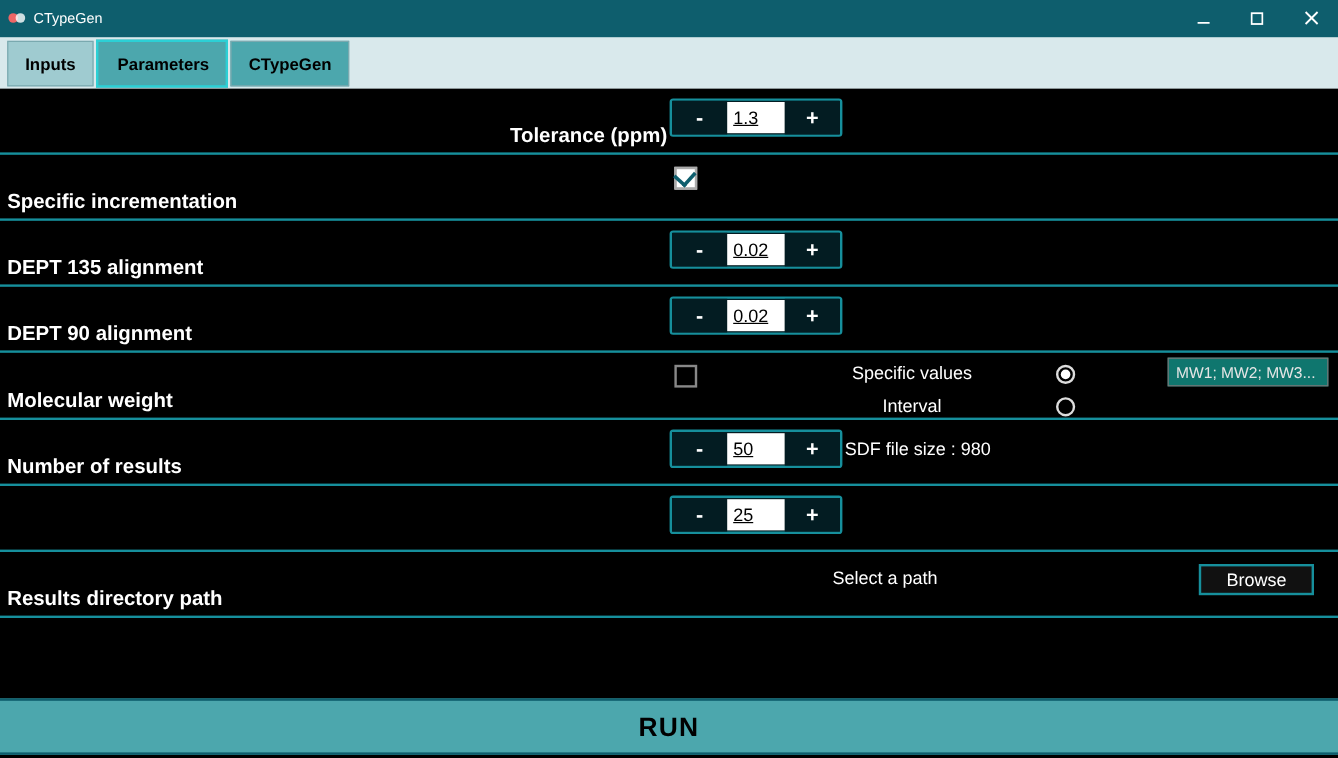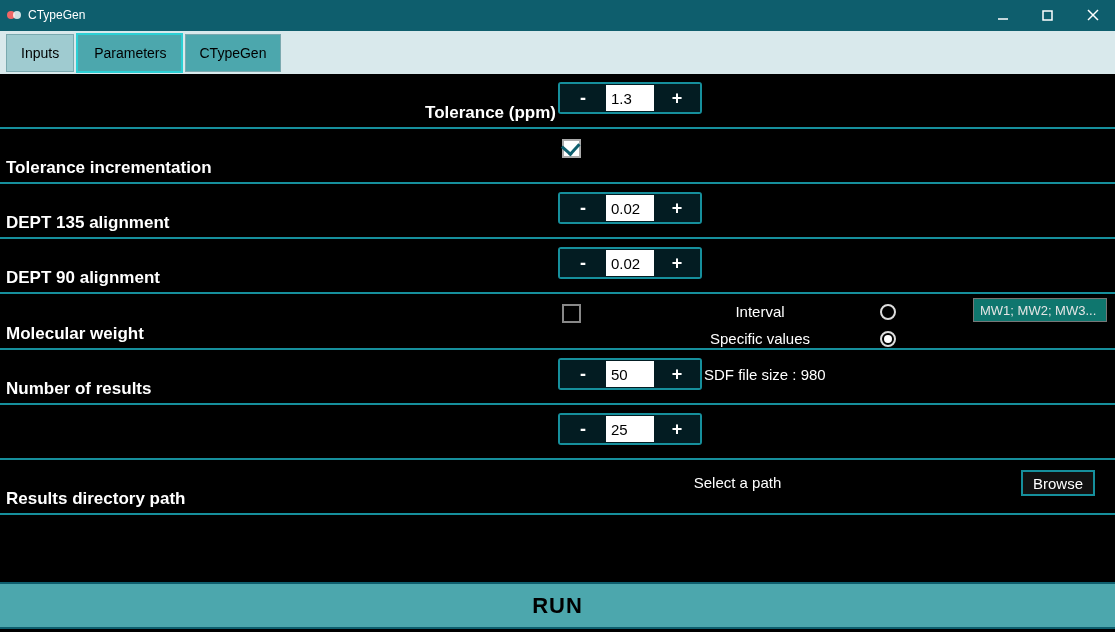--- a/index.html
+++ b/index.html
@@ -7,55 +7,55 @@
 
   
   .titlebar { background:#0e5e6d; height:30px; display:flex; align-items:center; color:#fff; font-size:12px; padding-left:6px; }
   .titlebar .icon { width:16px; height:16px; margin-right:6px; }
   .titlebar .spacer { flex:1; }
   .sysbtn { width:45px; height:30px; display:flex; align-items:center; justify-content:center; color:#fff; }
   .sysbtn svg { stroke:#fff; }
   
   
   .tabstrip { background:#d9e9ec; height:44px; display:flex; align-items:center; padding:0 6px; border-top:1px solid #0e5e6d; }
-  .tab { background:#9cc2c7; color:#000; font-size:14px; font-weight:normal; padding:10px 14px; margin-right:2px; border:1px solid #7aa9af; cursor:pointer; }
+  .tab { background:#9cc2c7; color:#000; font-size:14px; font-weight:bold; padding:10px 14px; margin-right:2px; border:1px solid #7aa9af; cursor:pointer; }
   .tab.inputs { background:#9fcbd0; }
   .tab.params { background:#4ca7ad; color:#000; border:2px solid #2cd0d5;padding-left:16px; }
   .tab.ctype { background:#4ca7ad; }
 
   
   .main { background:#000; color:#fff; height:508px; overflow:hidden; }
   .row { display:flex; align-items:flex-end; border-bottom:2px solid #168f9c; padding:4px 6px 2px 6px; position:relative; }
   .row.tall { min-height:55px;text-align:right; }
   .row.short { min-height:55px; }
   .row.mw { min-height:56px; }
   .label { font-size:17px; font-weight:bold; flex:0 0 550px; padding-bottom:2px; }
   .ctrl { display:flex; align-items:center; position:absolute; left:558px; top:8px; }
   
   .stepper { display:flex; align-items:center; border:2px solid #168f9c; background:#031c22; border-radius:3px; }
   .stepbtn { width:46px; height:28px; background:#031c22; color:#fff; display:flex; align-items:center; justify-content:center; font-size:18px; font-weight:bold; cursor:pointer; border:none; }
-  .stepval { width:48px; height:26px; background:#fff; color:#000; font-size:15px; display:flex; align-items:center; padding:0 5px; }
+  .stepval { width:48px; height:26px; background:#fff; color:#000; font-size:15px; display:flex; align-items:center; padding:0 5px;text-decoration:underline; }
 
   .checkbox { width:19px; height:19px; border:2px solid #aaa; background:#fff; display:flex; align-items:center; justify-content:center; margin-left:4px; margin-top:2px; }
   .checkbox.checked::after { content:''; width:14px; height:10px; border-left:3px solid #0e5e6d; border-bottom:3px solid #0e5e6d; transform:rotate(-48deg) translate(1px,-2px); }
   .checkbox.empty { background:transparent; border:2px solid #888; }
 
   
   .mw-right { position:absolute; left:660px; top:4px; right:8px; color:#fff; font-size:15px; }
   .mw-line { display:flex; align-items:center; height:27px; }
   .mw-line .txt { flex:0 0 200px; text-align:center; }
   .radio { width:16px; height:16px; border:2px solid #ddd; border-radius:50%; margin-left:20px; display:flex; align-items:center; justify-content:center; }
   .radio.sel::after { content:''; width:8px; height:8px; background:#fff; border-radius:50%; }
   .mw-input { position:absolute; right:0; top:0; width:134px; height:24px; background:#0f766e; color:#e5e5e5; font-size:13px; display:flex; align-items:center; padding:0 6px; border:1px solid #777; }
 
   .sdf-note { color:#fff; font-size:15px; margin-left:2px; }
 
   
   .pathrow .path-txt { position:absolute; left:560px; right:200px; top:14px; text-align:center; font-size:15px; }
-  .browse { position:absolute; right:20px; top:10px; width:74px; height:26px; background:#111; border:2px solid #168f9c; color:#fff; font-size:15px; display:flex; align-items:center; justify-content:center; cursor:pointer; }
+  .browse { position:absolute; right:20px; top:10px; width:96px; height:26px; background:#111; border:2px solid #168f9c; color:#fff; font-size:15px; display:flex; align-items:center; justify-content:center; cursor:pointer; }
 
   
   .runbar { background:#4ca7ad; height:47px; display:flex; align-items:center; justify-content:center; color:#000000; font-size:22px; font-weight:bold; letter-spacing:1px; cursor:pointer; border-top:2px solid #0e5e6d; border-bottom:2px solid #0e5e6d;}
 </style>
 </head>
 <body>
 
 <div class="titlebar">
   <span class="icon">
     <svg viewBox="0 0 16 16" width="16" height="16">
@@ -96,21 +96,21 @@
     <div class="ctrl">
       <div class="stepper">
         <div class="stepbtn">-</div>
         <div class="stepval">1.3</div>
         <div class="stepbtn">+</div>
       </div>
     </div>
   </div>
 
   <div class="row short">
-    <div class="label">Tolerance incrementation</div>
+    <div class="label">Specific incrementation</div>
     <div class="ctrl">
       <div class="checkbox checked"></div>
     </div>
   </div>
 
   <div class="row short">
     <div class="label">DEPT 135 alignment</div>
     <div class="ctrl">
       <div class="stepper">
         <div class="stepbtn">-</div>
@@ -132,26 +132,26 @@
   </div>
 
 
   <div class="row mw">
     <div class="label">Molecular weight</div>
     <div class="ctrl">
       <div class="checkbox empty"></div>
     </div>
     <div class="mw-right">
       <div class="mw-line">
+        <span class="txt">Specific values</span>
+        <span class="radio sel"></span>
+      </div>
+      <div class="mw-line">
         <span class="txt">Interval</span>
         <span class="radio"></span>
-      </div>
-      <div class="mw-line">
-        <span class="txt">Specific values</span>
-        <span class="radio sel"></span>
       </div>
       <div class="mw-input">MW1; MW2; MW3...</div>
     </div>
   </div>
 
   <div class="row short">
     <div class="label">Number of results</div>
     <div class="ctrl">
       <div class="stepper">
         <div class="stepbtn">-</div>

